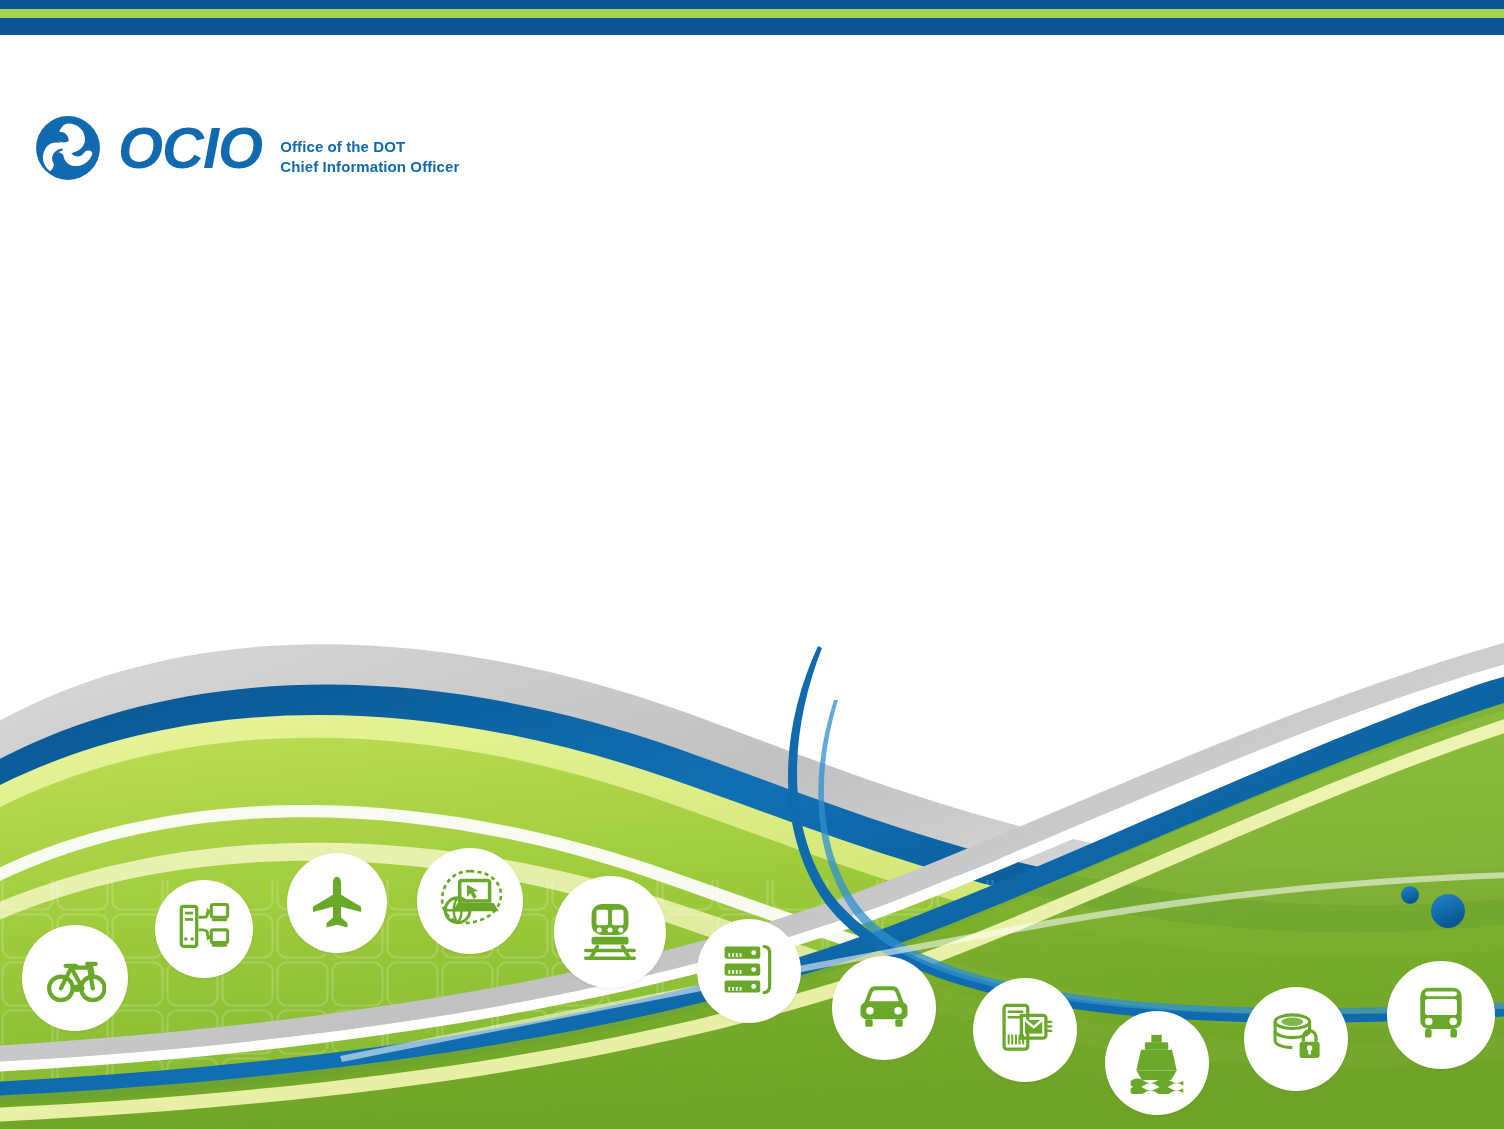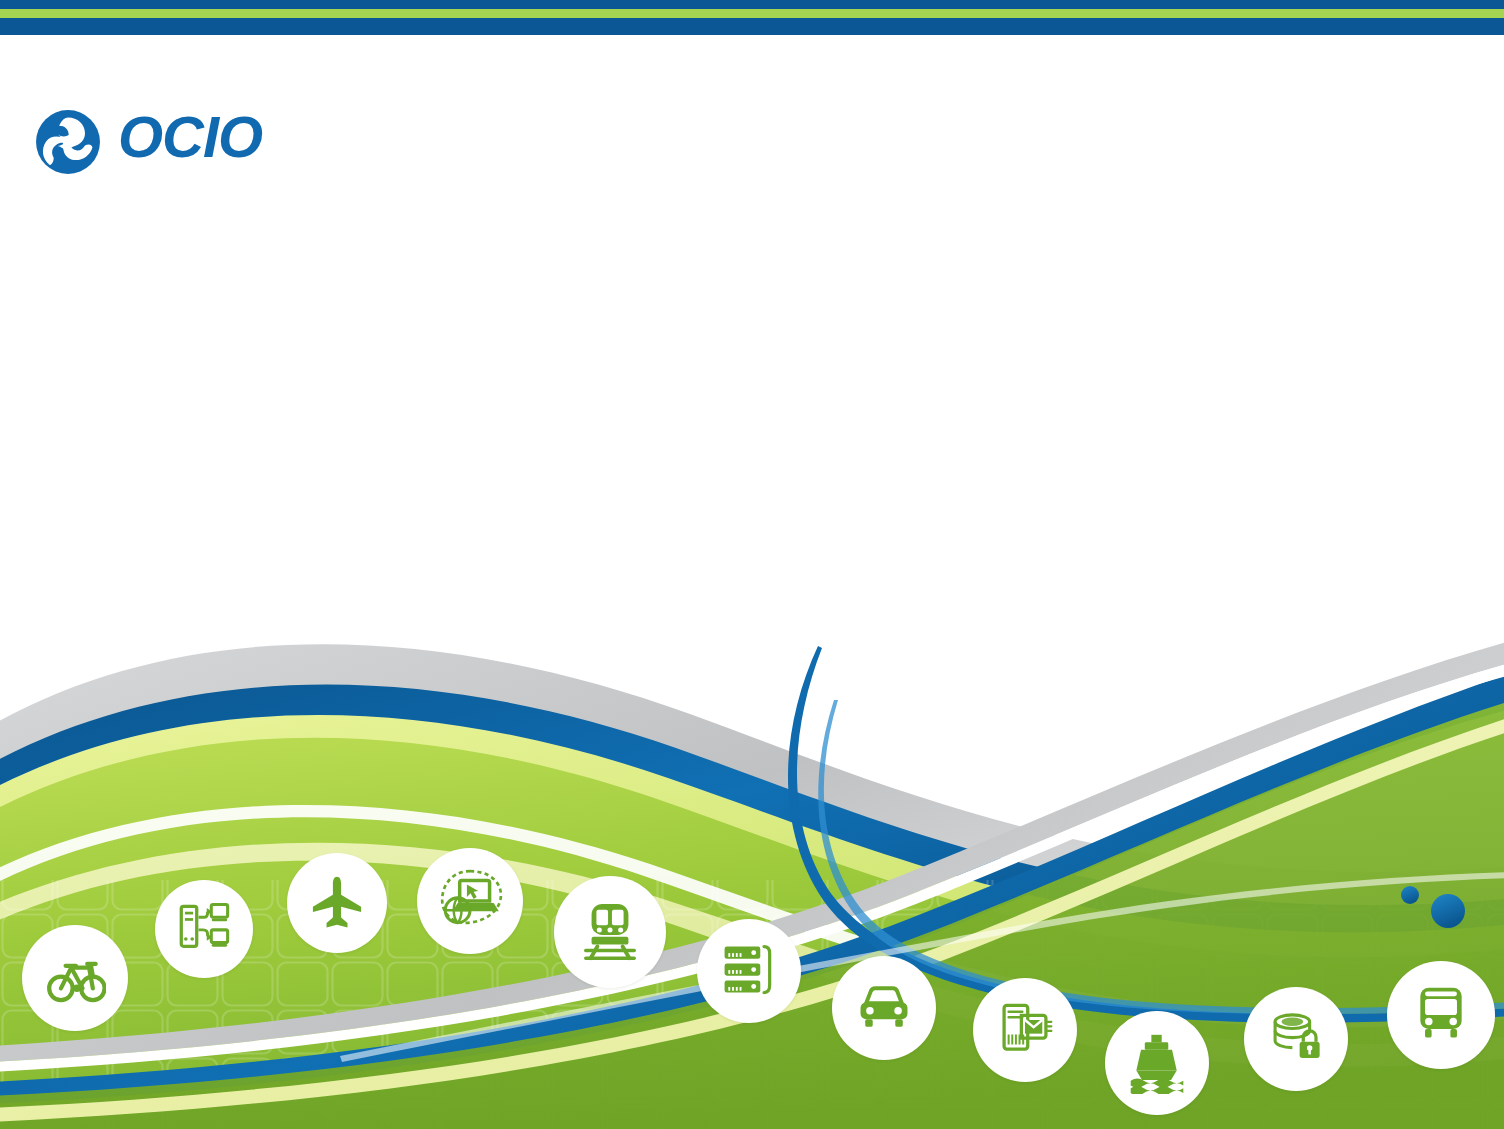--- a/index.html
+++ b/index.html
@@ -34,20 +34,21 @@
   .stripe-blue-1 { top: 0px;  height: 9px;  background: #0b5694; }
   .stripe-green  { top: 9px;  height: 9px;  background: #a5d352; }
   .stripe-blue-2 { top: 18px; height: 17px; background: #0b5694; }
 
   
   .logo-lockup {
     position: absolute;
     left: 34px;
     top: 108px;
     display: flex;
+    align-items: center;
     height: 80px;
   }
   .logo-mark { width: 68px; height: 68px; flex: none; }
   .logo-word {
     margin-left: 16px;
     font-size: 58px;
     font-weight: bold;
     font-style: italic;
     letter-spacing: -1px;
     color: #1169b0;
@@ -281,20 +282,24 @@
                C 24 41 33 41 41 43
                C 49 45 55 44 60 39
                C 55 44 53 50 55 58
                C 48 51 40 49 33 54
                C 26 59 25 66 29 73
                C 29 79 26 83 23 84 Z" fill="#ffffff"></path>
     </svg>
     <div>
       <div style="display:flex; align-items:flex-end;">
         <span class="logo-word">OCIO</span>
+        <span class="logo-sub">
+          <span style="display:block;">Office of the DOT</span>
+          <span style="display:block;">Chief Information Officer</span>
+        </span>
       </div>
     </div>
   </div>
 
   <div class="content-area">
     <div class="title-placeholder"></div>
   </div>
 
   <div id="icon-layer">
       <div class="icon-badge" title="Bicycle" style="left: 22px; top: 925px; width: 106px; height: 106px;">

